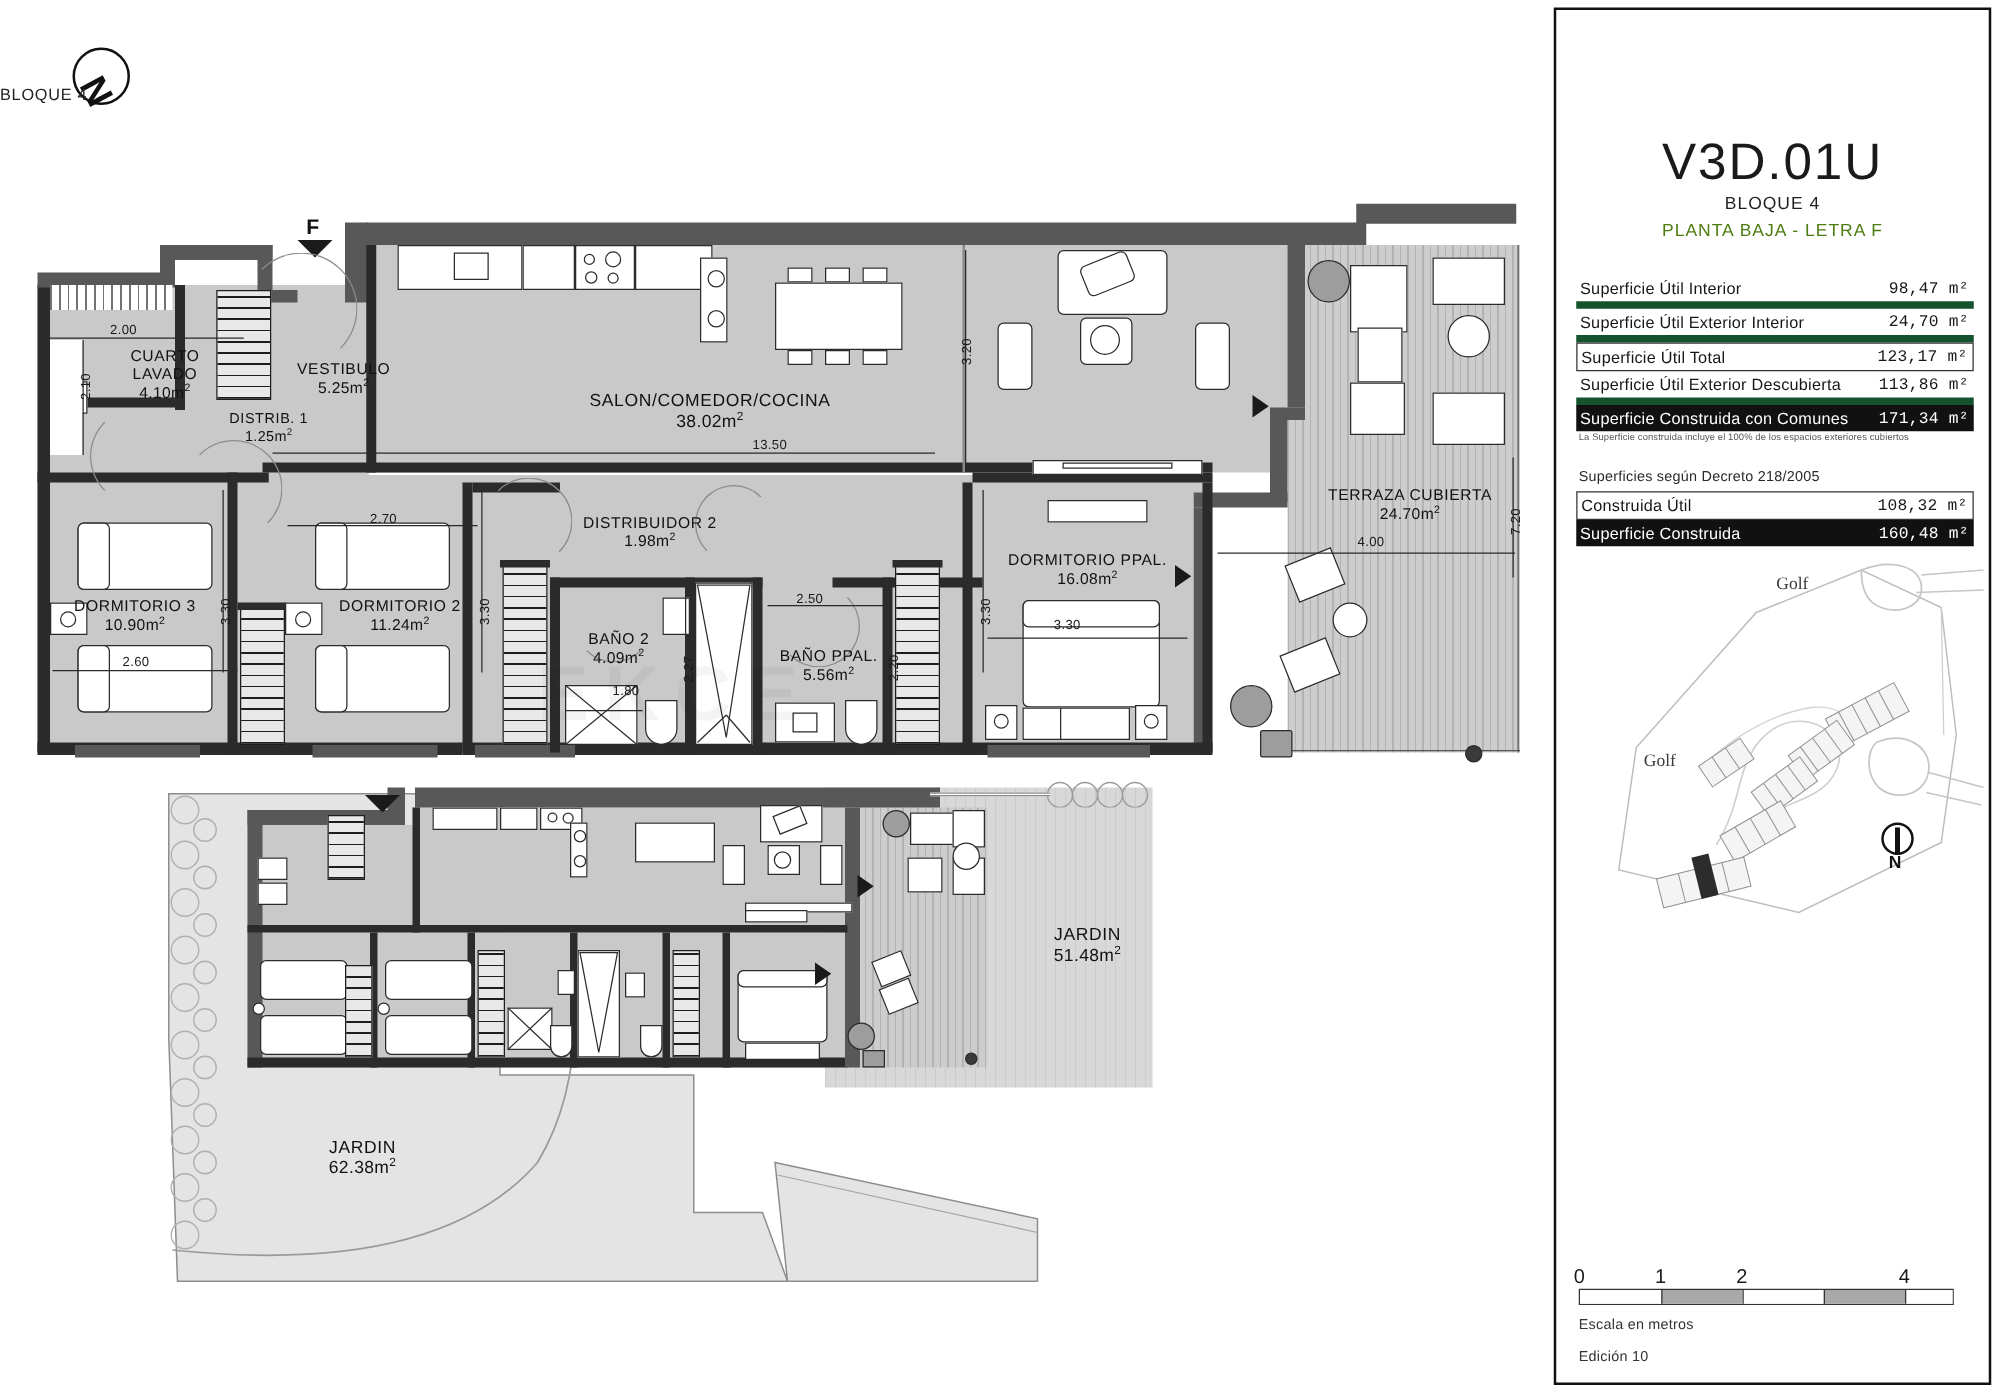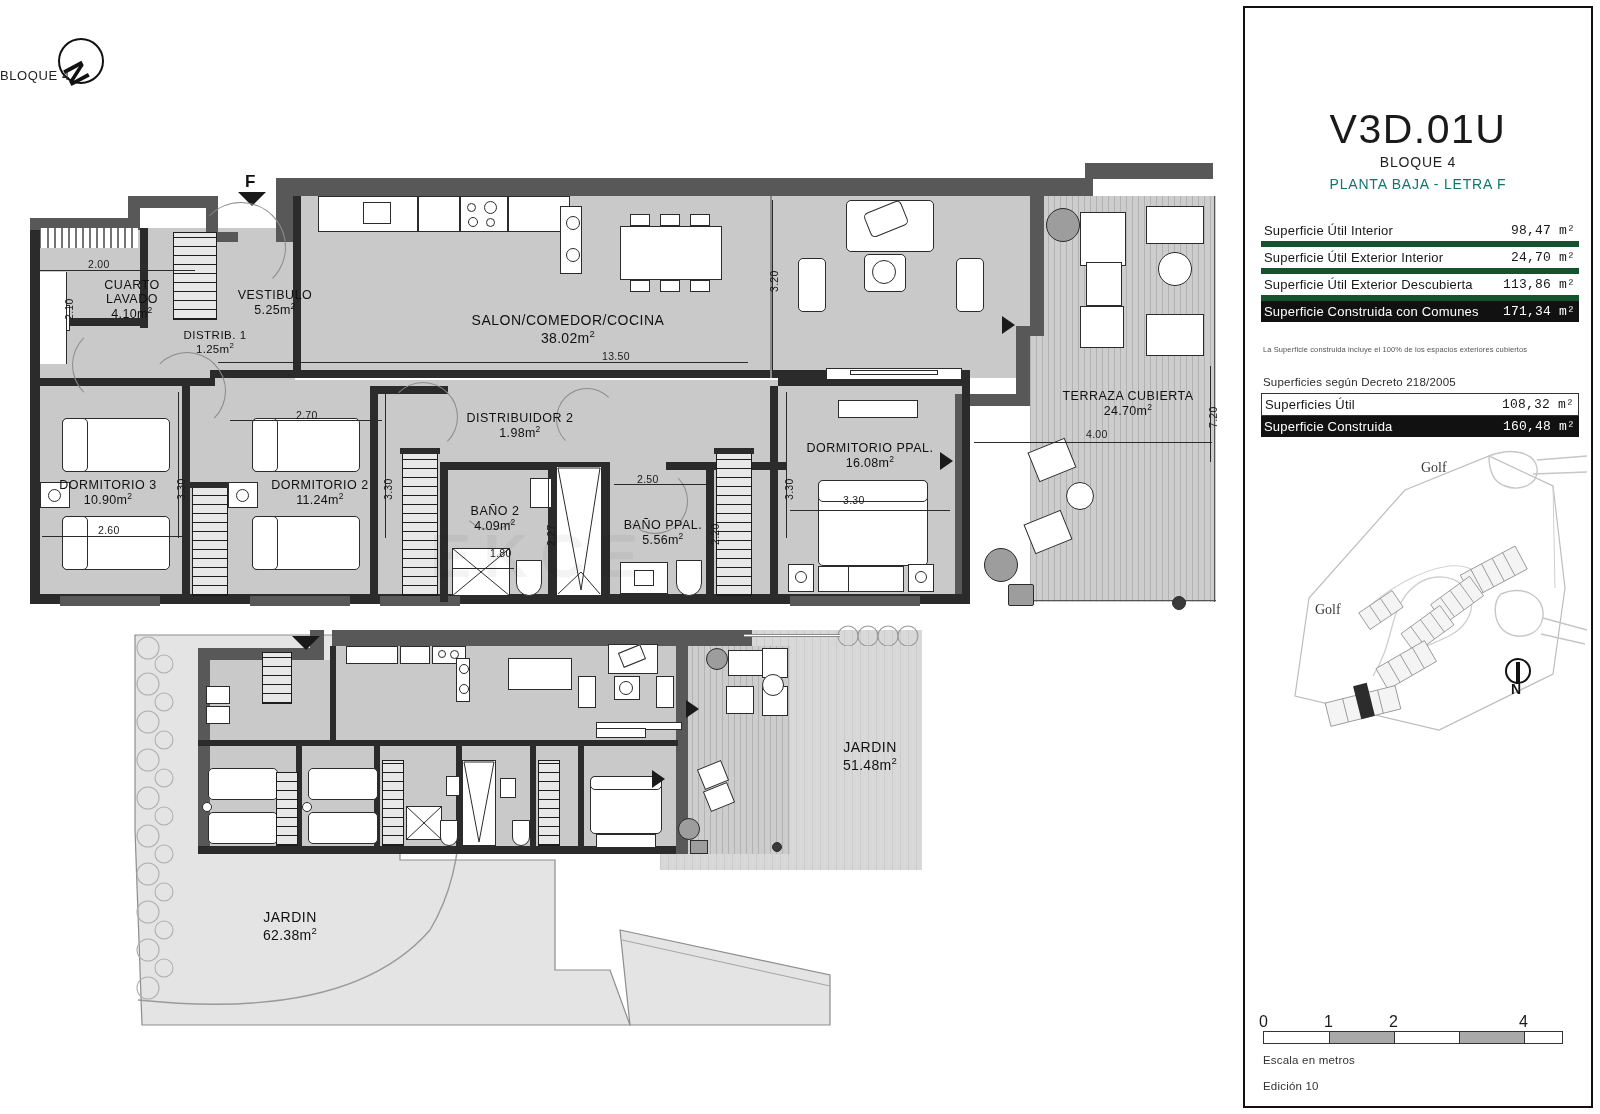--- a/index.html
+++ b/index.html
@@ -128,21 +128,21 @@
     position: absolute; left: 0; right: 0; top: 98px;
     text-align: center; font-size: 41px; color: #1a1a1a;
     letter-spacing: 1.5px; font-weight: 400;
   }
   #panel-sub1 {
     position: absolute; left: 0; right: 0; top: 146px;
     text-align: center; font-size: 14px; color: #1f1f1f; letter-spacing: 0.8px;
   }
   #panel-sub2 {
     position: absolute; left: 0; right: 0; top: 168px;
-    text-align: center; font-size: 14px; color: #0f766e; letter-spacing: 0.8px;
+    text-align: center; font-size: 14px; color: #4d7c0f; letter-spacing: 0.8px;
   }
 
   #table-main { position: absolute; left: 16px; top: 212px; width: 318px; }
   .trow {
     display: flex; justify-content: space-between; align-items: center;
     font-size: 13px; color: #171717; padding: 3px 4px 3px 3px;
     border-bottom: 1px solid #bdbdbd;
   }
   .trow .lbl { letter-spacing: 0.2px; }
   .trow .val { letter-spacing: 0.2px; white-space: nowrap; font-family: Liberation Mono, monospace; }
@@ -611,36 +611,40 @@
 
     <div id="table-main">
       <div class="trow plain">
         <span class="lbl">Superficie Útil Interior</span>
         <span class="val">98,47 m²</span>
       </div>
       <div class="trow plain">
         <span class="lbl">Superficie Útil Exterior Interior</span>
         <span class="val">24,70 m²</span>
       </div>
+      <div class="trow boxed">
+        <span class="lbl">Superficie Útil Total</span>
+        <span class="val">123,17 m²</span>
+      </div>
       <div class="trow plain">
         <span class="lbl">Superficie Útil Exterior Descubierta</span>
         <span class="val">113,86 m²</span>
       </div>
       <div class="trow inverted">
         <span class="lbl">Superficie Construida con Comunes</span>
         <span class="val">171,34 m²</span>
       </div>
     </div>
 
     <div id="table-note">La Superficie construida incluye el 100% de los espacios exteriores cubiertos</div>
 
     <div id="decreto-head">Superficies según Decreto 218/2005</div>
     <div id="table-dec">
       <div class="trow boxed">
-        <span class="lbl">Superficies Útil</span>
+        <span class="lbl">Construida Útil</span>
         <span class="val">108,32 m²</span>
       </div>
       <div class="trow inverted">
         <span class="lbl">Superficie Construida</span>
         <span class="val">160,48 m²</span>
       </div>
     </div>
 
     <div id="sitemap">
       <svg width="334" height="300">

